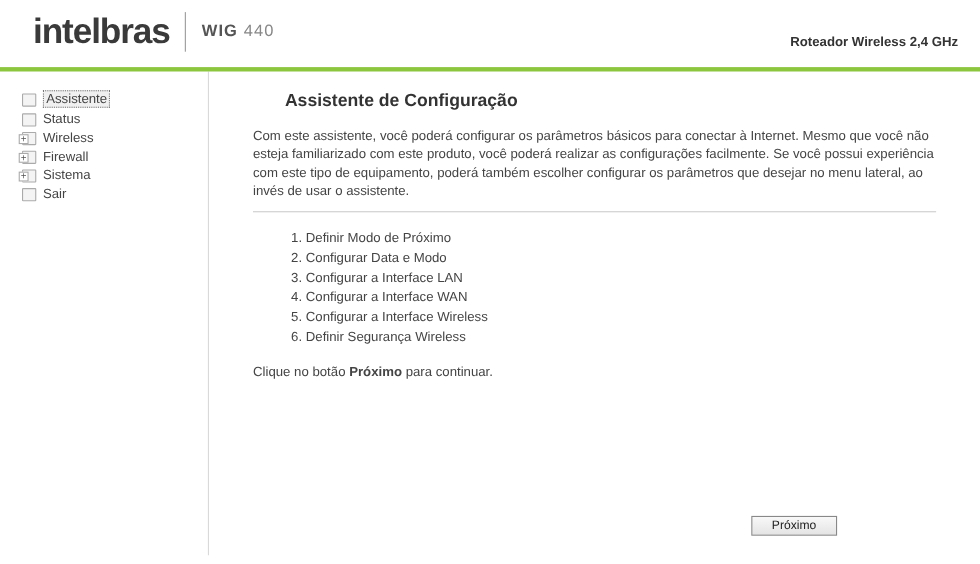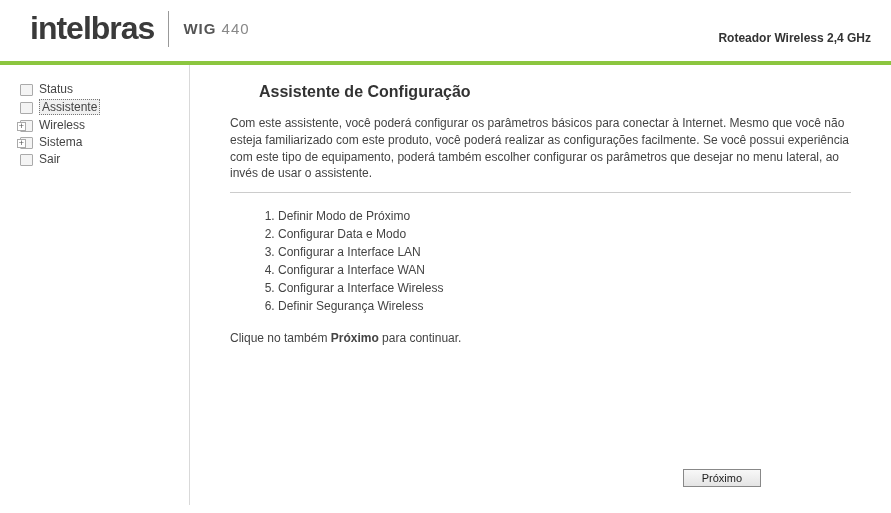--- a/index.html
+++ b/index.html
@@ -161,31 +161,35 @@
   <div class="divider-v"></div>
   <div class="model">
     <span>WIG</span>
     <span class="thin">440</span>
   </div>
   <div class="header-right">Roteador Wireless 2,4 GHz</div>
 </div>
 
 <div class="body">
   <div class="sidebar" id="sidebar">
-      <div class="menu-item">
-        <span class="menu-icon"></span>
-        <span class="label">Status</span>
-      </div>
       <div class="menu-item selected">
         <span class="menu-icon"></span>
         <span class="label">Assistente</span>
       </div>
       <div class="menu-item">
+        <span class="menu-icon"></span>
+        <span class="label">Status</span>
+      </div>
+      <div class="menu-item">
         <span class="menu-icon expandable"></span>
         <span class="label">Wireless</span>
+      </div>
+      <div class="menu-item">
+        <span class="menu-icon expandable"></span>
+        <span class="label">Firewall</span>
       </div>
       <div class="menu-item">
         <span class="menu-icon expandable"></span>
         <span class="label">Sistema</span>
       </div>
       <div class="menu-item">
         <span class="menu-icon"></span>
         <span class="label">Sair</span>
       </div>
     </div>
@@ -196,19 +200,19 @@
     <hr class="sep">
     <ol class="steps" id="steps-list">
         <li>Definir Modo de Próximo</li>
         <li>Configurar Data e Modo</li>
         <li>Configurar a Interface LAN</li>
         <li>Configurar a Interface WAN</li>
         <li>Configurar a Interface Wireless</li>
         <li>Definir Segurança Wireless</li>
       </ol>
     <p class="click-next">
-      <span>Clique no também </span><b>Próximo</b><span> para continuar.</span>
+      <span>Clique no botão </span><b>Próximo</b><span> para continuar.</span>
     </p>
     <div class="button-row">
       <button class="next">Próximo</button>
     </div>
   </div>
 </div>
 
 </body></html>

